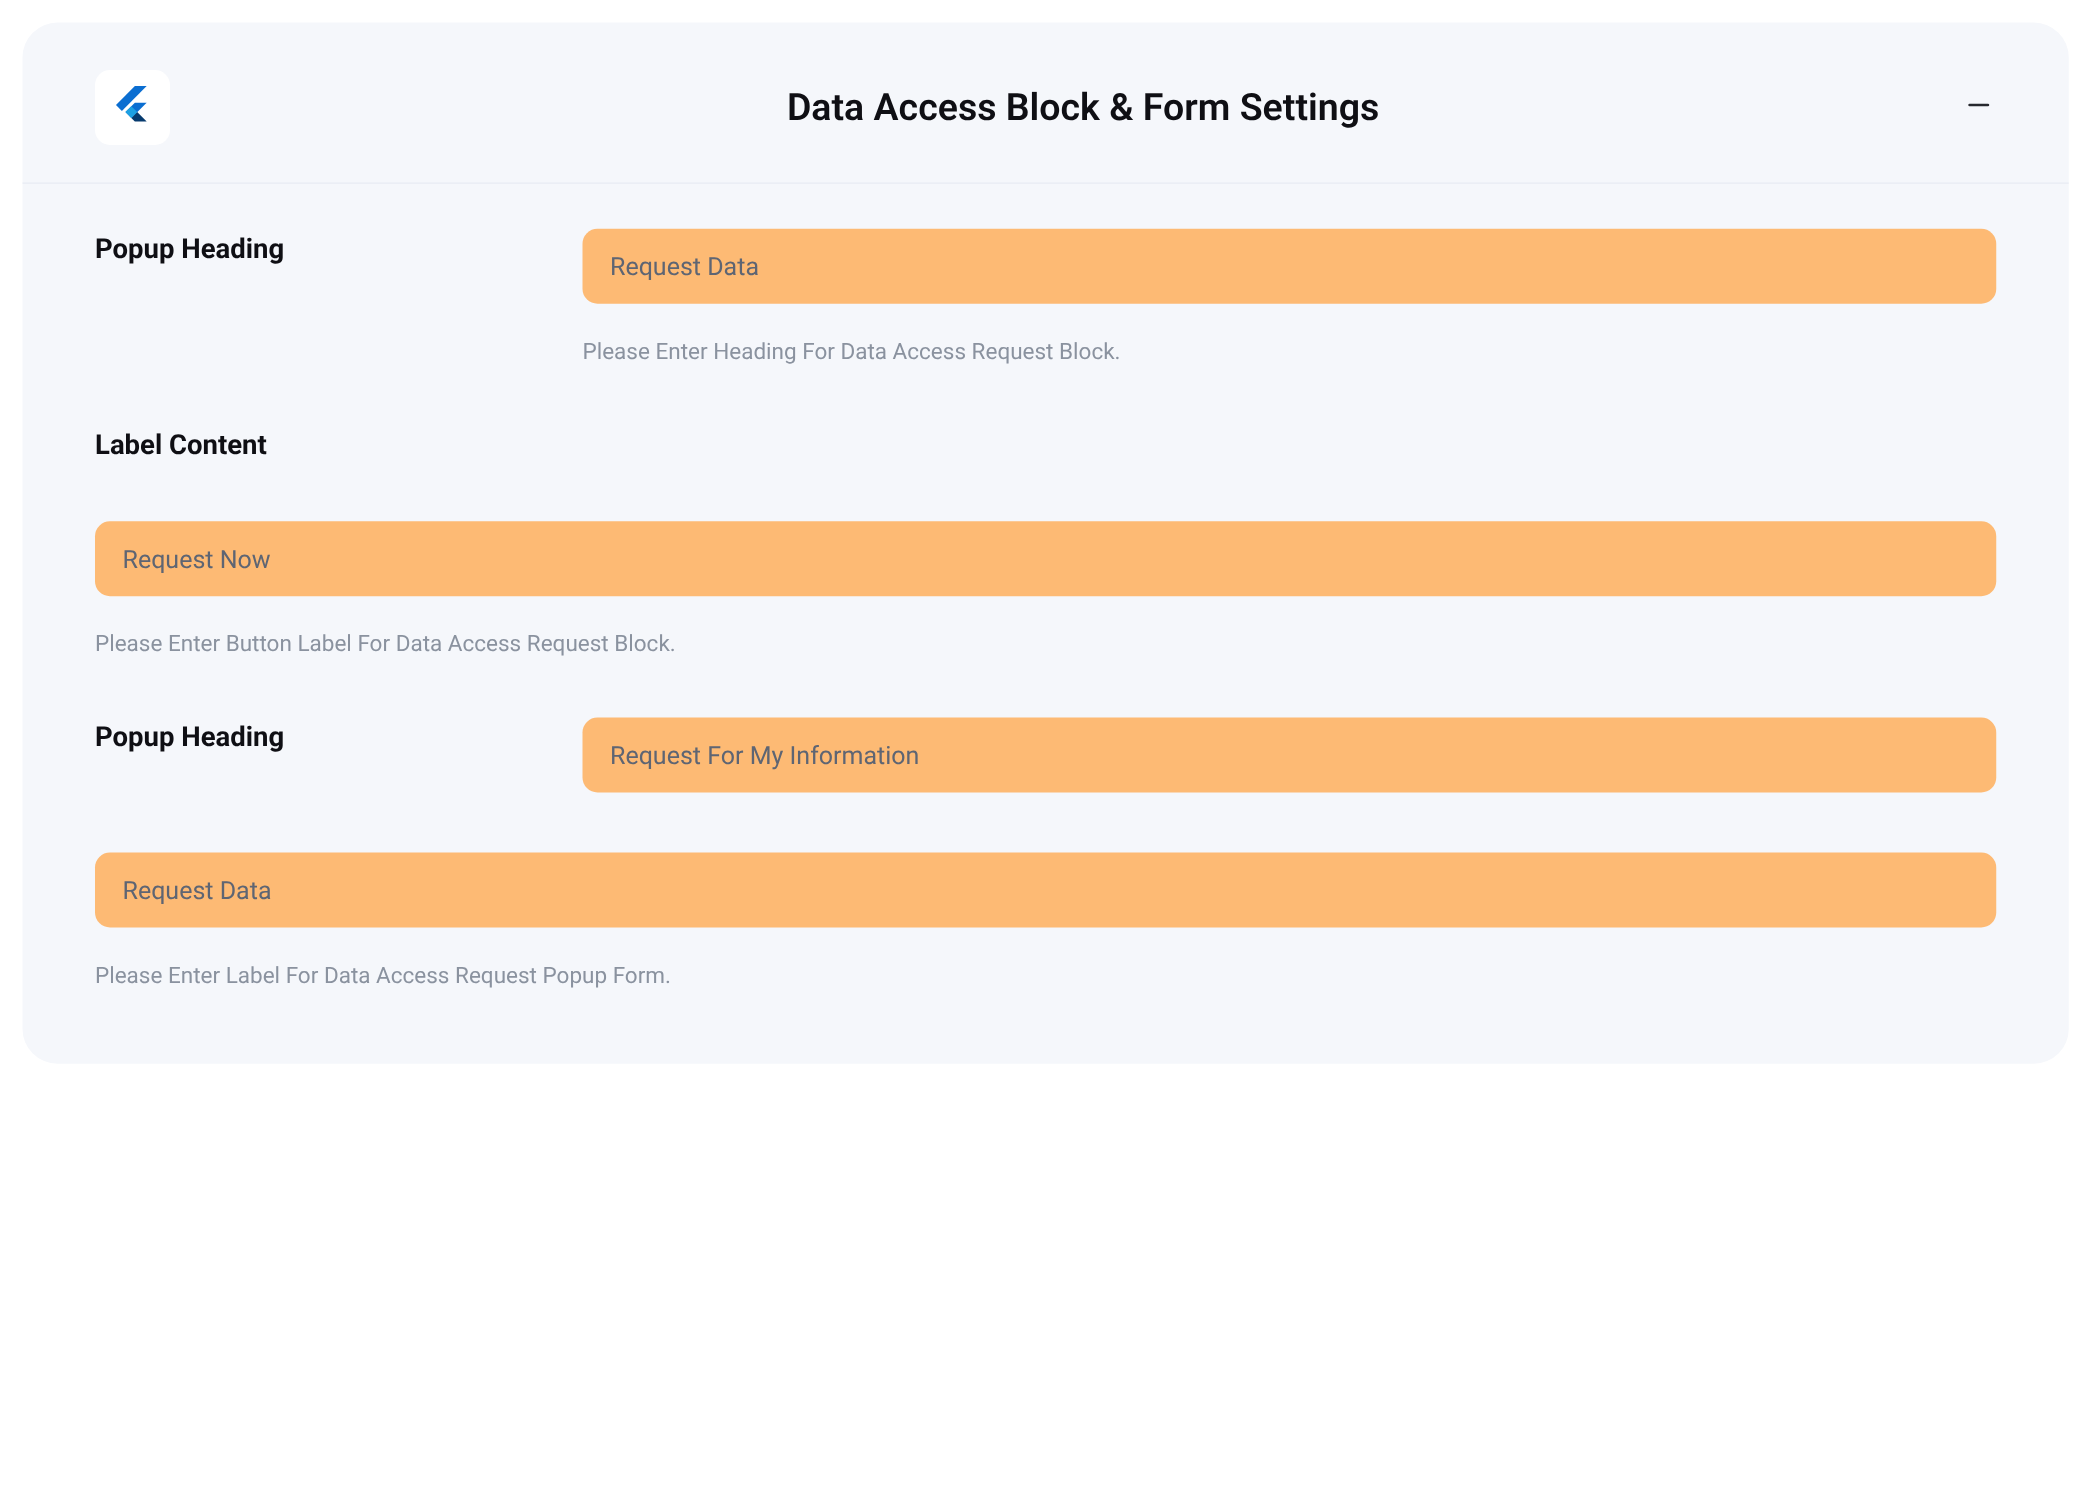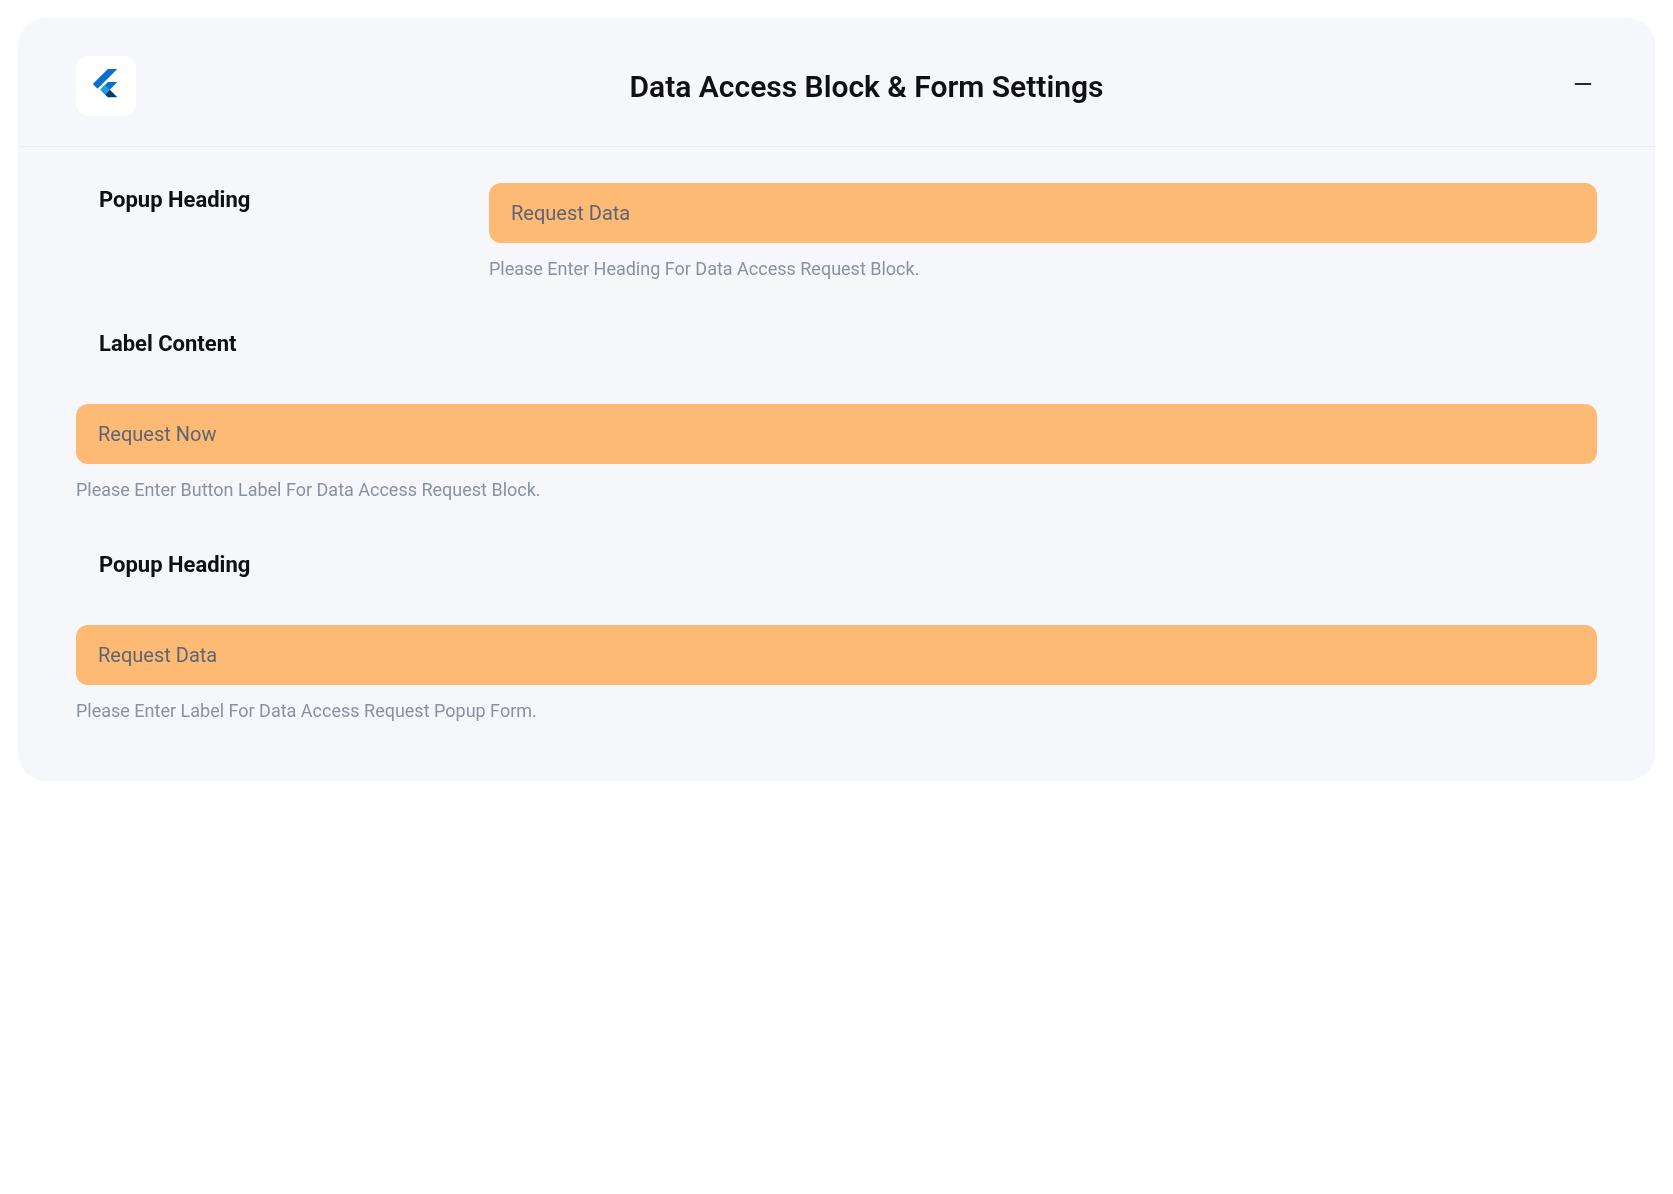--- a/index.html
+++ b/index.html
@@ -68,21 +68,20 @@
     }
     .form-row:last-child {
       margin-bottom: 0;
     }
     .form-label {
       flex: 0 0 390px;
       font-size: 22px;
       font-weight: 700;
       color: #0f0f14;
       padding-top: 4px;
-      margin-left: 23px;
     }
     .form-field {
       flex: 1;
     }
     .text-input {
       width: 100%;
       background: #fdba74;
       border: none;
       border-radius: 12px;
       padding: 18px 22px;
@@ -100,21 +99,21 @@
       font-size: 20px;
       color: #5e6573;
       font-family: inherit;
       outline: none;
       resize: vertical;
       min-height: 170px;
     }
     .help-text {
       font-size: 18px;
       color: #8a929f;
-      margin-top: 15px;
+      margin-top: 28px;
     }
   </style>
 </head>
 <body>
 
 <div class="panel">
   <div class="panel-header">
     <div class="logo-box">
       <span>
         <svg viewBox="0 0 36 36" xmlns="http://www.w3.org/2000/svg">
@@ -152,20 +151,21 @@
     <div class="form-row">
       <div class="form-field">
         <input type="text" class="text-input" value="Request Now" style="">
         <div class="help-text">Please Enter Button Label For Data Access Request Block.</div>
       </div>
     </div>
 
     <div class="form-row">
       <div class="form-label">Popup Heading</div>
       <div class="form-field">
+        <input type="text" class="text-input" value="Request For My Information" style="">
       </div>
     </div>
 
     <div class="form-row">
       <div class="form-field">
         <input type="text" class="text-input" value="Request Data" style="">
         <div class="help-text">Please Enter Label For Data Access Request Popup Form.</div>
       </div>
     </div>
 

